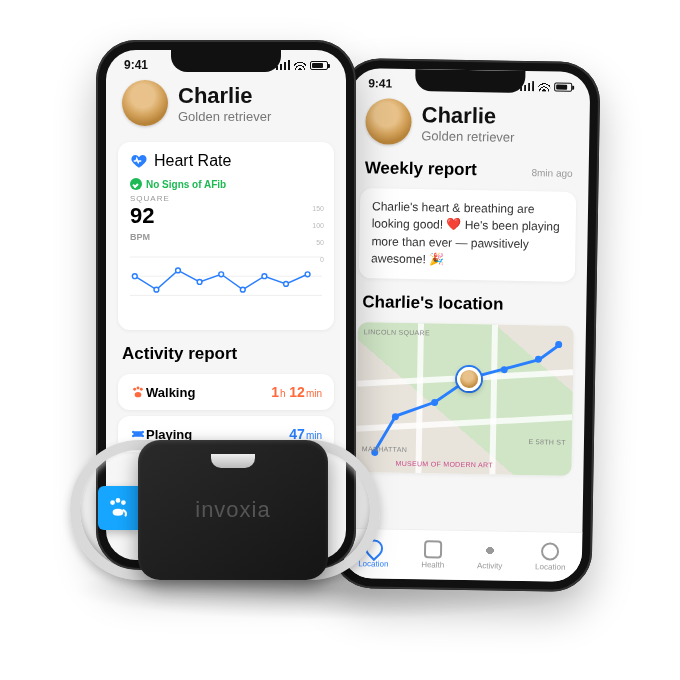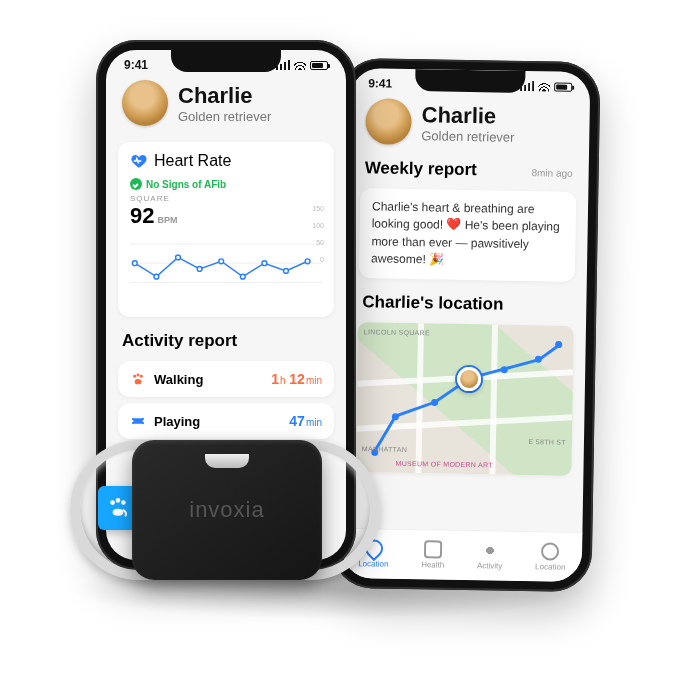--- a/index.html
+++ b/index.html
@@ -82,30 +82,30 @@
   }
 
   .hr-head { display: flex; align-items: center; gap: 6px; }
   .heart-icon { width: 18px; height: 18px; display: inline-flex; align-items: center; justify-content: center; }
   .hr-title { font-size: 16px; font-weight: 400; }
   .status-line { display: flex; align-items: center; gap: 4px; margin-top: 8px; }
   .check-icon { width: 12px; height: 12px; border-radius: 50%; background: #1db954; position: relative; flex-shrink: 0; }
   .check-icon::after { content: ''; position: absolute; left: 3px; top: 5px; width: 3px; height: 2px; border-left: 2px solid #fff; border-bottom: 2px solid #fff; transform: rotate(-45deg); }
   .status-text { font-size: 10px; font-weight: 700; color: #1db954; }
   .avg-label { font-size: 8px; letter-spacing: 1px; color: #999; margin-top: 4px; }
-  .avg-row { display: flex; align-items: baseline; gap: 3px; }
+  .avg-row { display: flex; align-items: baseline; gap: 3px; flex-direction: column; }
   .avg-val { font-size: 22px; font-weight: 800; }
   .avg-unit { font-size: 9px; color: #999; font-weight: 600; }
 
   .chart { width: 100%; height: 70px; margin-top: 4px; }
 
   .sec-title { font-size: 17px; font-weight: 800; padding: 8px 16px 4px; }
 
   .act-card { display: flex; align-items: center; justify-content: space-between; }
-  .act-left { display: flex; align-items: center; gap: 8px; }
+  .act-left { display: flex; align-items: center; }
   .act-ico { width: 16px; height: 16px; display: inline-flex; }
   .act-label { font-size: 13px; font-weight: 700; }
   .act-val { font-size: 13px; font-weight: 700; text-align: right; }
   .act-val .n { font-size: 14px; }
   .act-val .u { font-size: 10px; font-weight: 500; margin-left: 1px; }
 
   .report-head { display: flex; justify-content: space-between; align-items: baseline; padding: 4px 16px; }
   .report-title { font-size: 17px; font-weight: 800; }
   .report-ago { font-size: 10px; color: #999; margin-left: 32px; }
   .report-body { font-size: 12px; line-height: 1.45; color: #333; }
@@ -143,21 +143,21 @@
     z-index: 3;
   }
   .carabiner {
     position: absolute; left: 10px; top: 20px;
     width: 310px; height: 140px;
     border: 10px solid #d9d9d9;
     border-radius: 70px;
     box-shadow: inset 0 -3px 6px rgba(0,0,0,.3), inset 0 3px 6px rgba(255,255,255,.6), 0 4px 10px rgba(0,0,0,.2);
   }
   .tracker-body {
-    position: absolute; left: 72px; top: 20px;
+    position: absolute; left: 78px; top: 20px;
     width: 190px; height: 140px;
     background: linear-gradient(145deg,#2a2a2a,#151515);
     border-radius: 22px;
     box-shadow: 0 8px 20px rgba(0,0,0,.4), inset 0 2px 4px rgba(255,255,255,.1);
     display: flex; align-items: center; justify-content: center;
   }
   .tracker-brand { color: #555; font-size: 22px; font-weight: 400; letter-spacing: 1px; }
   .tracker-btn { position: absolute; top: 14px; left: 50%; transform: translateX(-50%);
     width: 44px; height: 14px;
     background: linear-gradient(#eee,#bbb);

